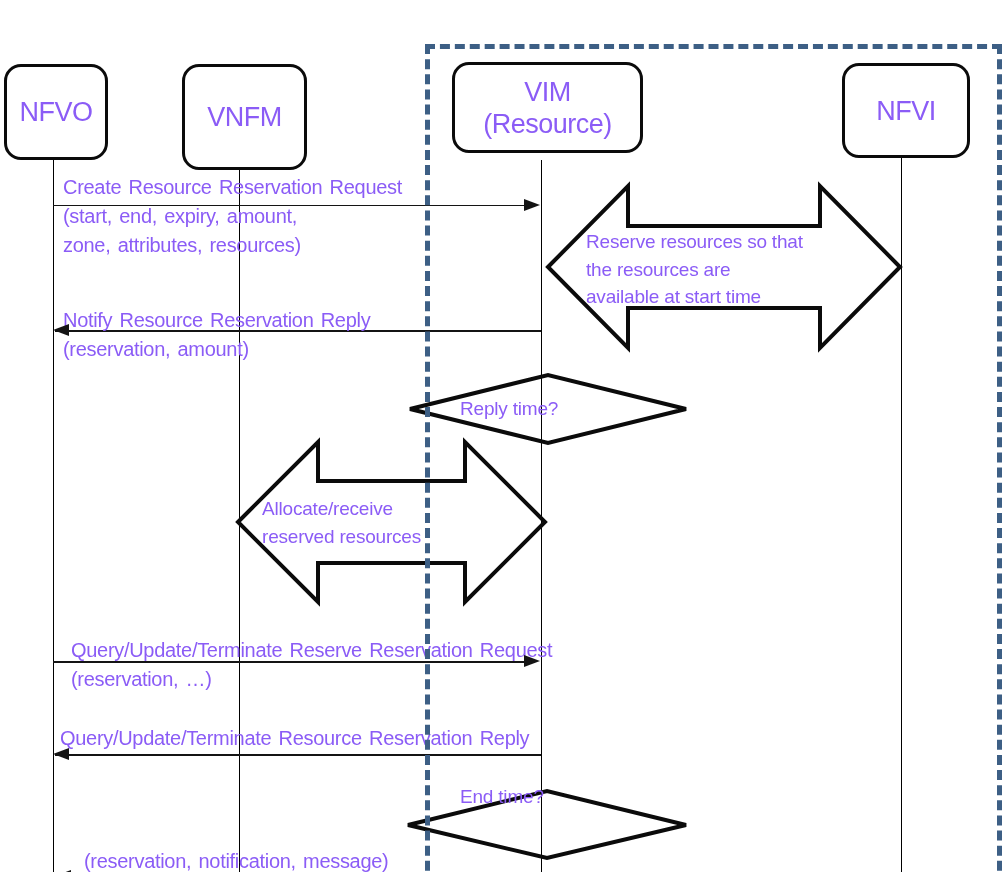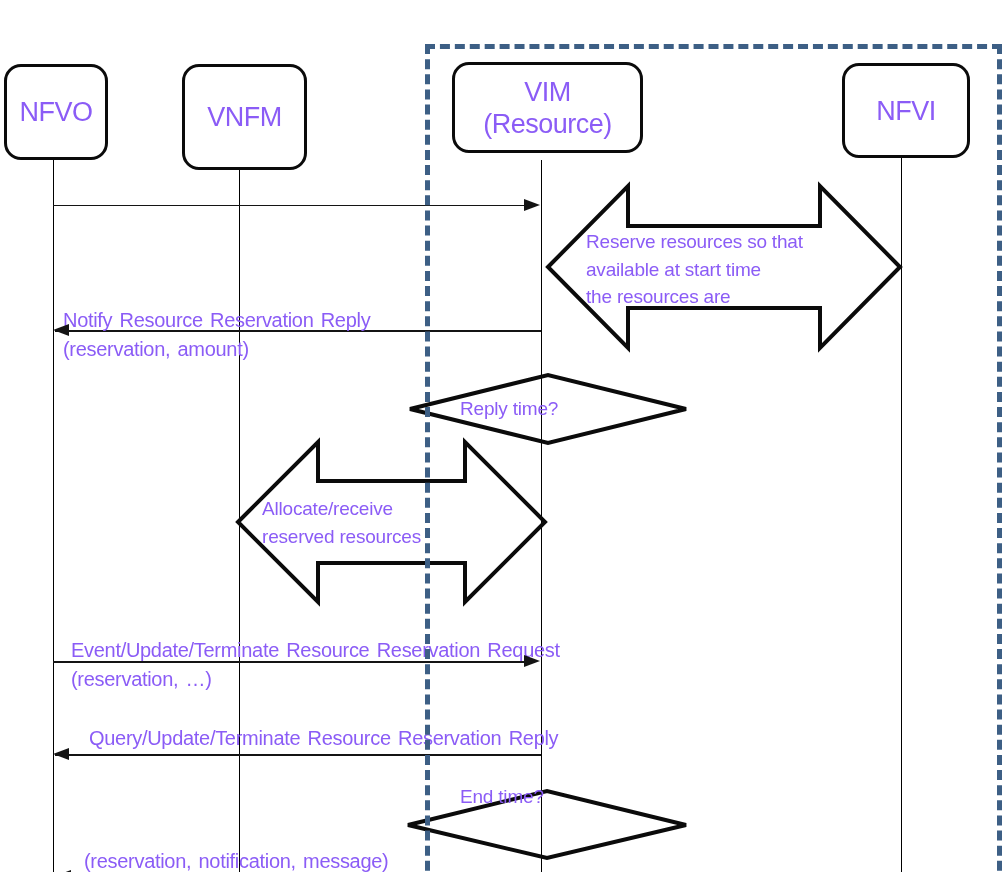--- a/index.html
+++ b/index.html
@@ -71,25 +71,30 @@
   <div class="actor" style="left:452px;top:19px;width:191px;height:91px;">
     <span>VIM</span>
     <span>(Resource)</span>
   </div>
   <div class="actor" style="left:842px;top:20px;width:128px;height:95px;">
     <span>NFVI</span>
   </div>
 
   <div class="mline" style="left:53px;top:161.5px;width:473px;"></div>
   <div class="head right" style="left:524px;top:155.5px;"></div>
+  <div class="msg" style="left:63px;top:130px;">
+    <div>Create Resource Reservation Request</div>
+    <div>(start, end, expiry, amount,</div>
+    <div>zone, attributes, resources)</div>
+  </div>
 
   <div class="shape-label" style="left:586px;top:185px;width:280px;">
     <div>Reserve resources so that</div>
+    <div>the resources are</div>
     <div>available at start time</div>
-    <div>the resources are</div>
   </div>
 
   <div class="mline" style="left:55px;top:287px;width:486px;"></div>
   <div class="head left" style="left:53px;top:281px;"></div>
   <div class="msg" style="left:63px;top:263px;">
     <div>Notify Resource Reservation Reply</div>
     <div>(reservation, amount)</div>
   </div>
 
   <div class="shape-label" style="left:460px;top:352px;width:176px;">
@@ -97,27 +102,27 @@
   </div>
 
   <div class="shape-label" style="left:262px;top:452px;width:260px;">
     <div>Allocate/receive</div>
     <div>reserved resources</div>
   </div>
 
   <div class="mline" style="left:53px;top:618px;width:473px;"></div>
   <div class="head right" style="left:524px;top:612px;"></div>
   <div class="msg" style="left:71px;top:593px;">
-    <div>Event/Update/Terminate Resource Reservation Request</div>
+    <div>Query/Update/Terminate Reserve Reservation Request</div>
     <div>(reservation, …)</div>
   </div>
 
   <div class="mline" style="left:55px;top:711px;width:486px;"></div>
   <div class="head left" style="left:53px;top:705px;"></div>
-  <div class="msg" style="left:89px;top:681px;">
+  <div class="msg" style="left:60px;top:681px;">
     <div>Query/Update/Terminate Resource Reservation Reply</div>
   </div>
 
   <div class="shape-label" style="left:460px;top:740px;width:176px;">
     <div>End time?</div>
   </div>
 
   <div class="mline" style="left:57px;top:833px;width:484px;"></div>
   <div class="head left" style="left:55px;top:827px;"></div>
   <div class="msg" style="left:84px;top:804px;">

